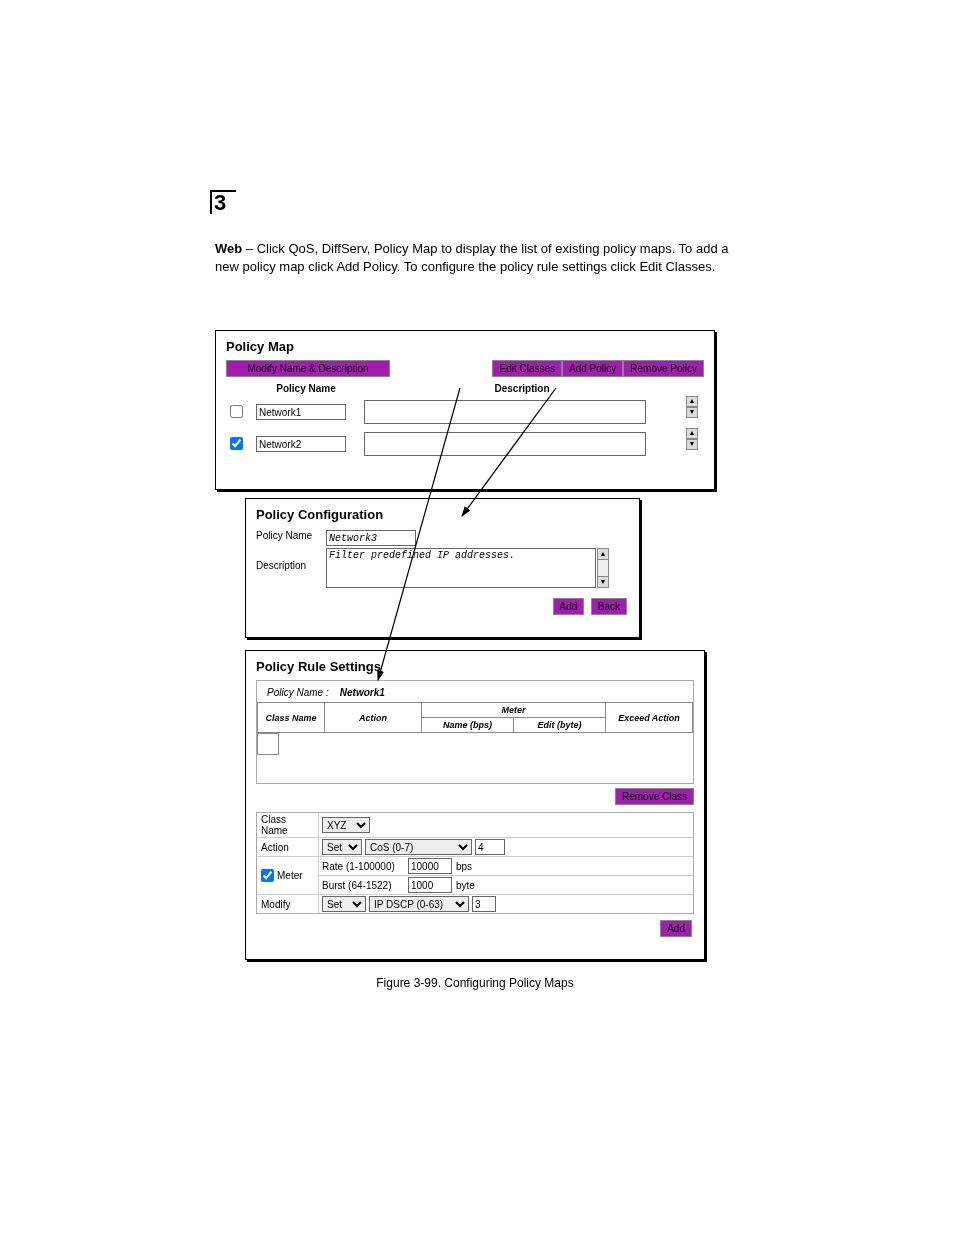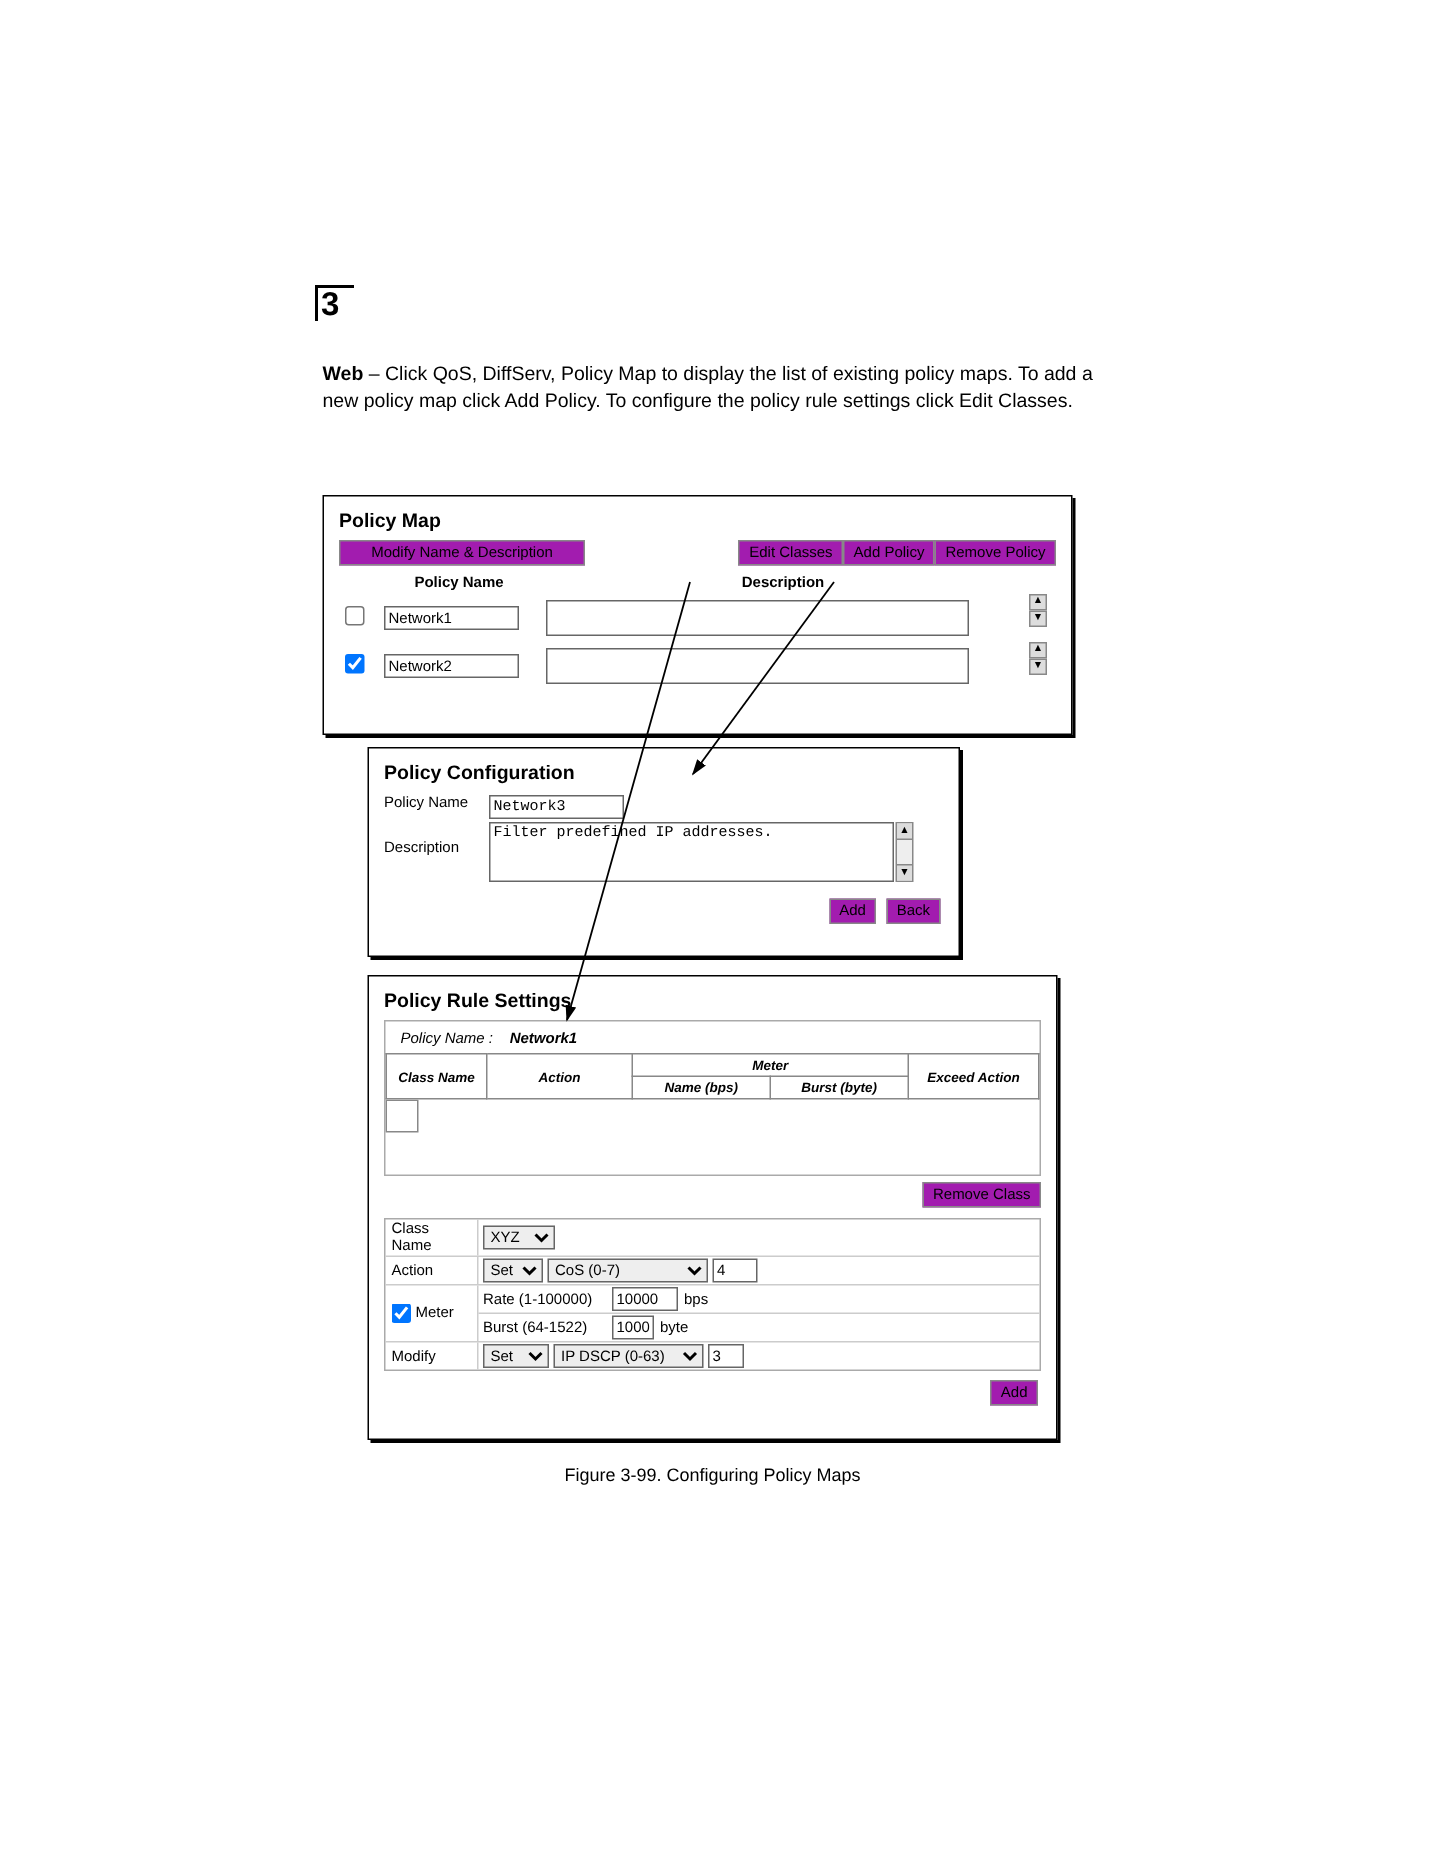--- a/index.html
+++ b/index.html
@@ -118,20 +118,21 @@
   #pc-panel { left: 245px; top: 498px; width: 395px; height: 140px; }
   .pc-row { display: flex; font-size: 10px; margin: 2px 10px; align-items: flex-start; }
   .pc-label { width: 70px; }
   .pc-input {
     font-family: "Courier New", monospace;
     font-size: 10px;
     border: 1px solid #666;
     background: #fff;
     padding: 1px 2px;
     box-sizing: border-box;
+    font-style: italic;
   }
   .pc-name-input { width: 90px; height: 16px; }
   .pc-desc-wrap { position: relative; }
   .pc-desc-input { width: 270px; height: 40px; resize: none; }
   .pc-scroll {
     position: absolute; right: -13px; top: 0; width: 12px; height: 40px;
     display: flex; flex-direction: column;
     border: 1px solid #888; box-sizing: border-box;
   }
   .pc-scroll .sbtn {
@@ -314,21 +315,21 @@
     <table class="pr-table" style="margin:0;width:100%">
       <tbody>
           <tr>
         <th rowspan="2" style="width:60px">Class Name</th>
         <th rowspan="2" style="width:90px">Action</th>
         <th colspan="2">Meter</th>
         <th rowspan="2" style="width:80px">Exceed Action</th>
       </tr>
       <tr>
         <th>Name (bps)</th>
-        <th>Burst (byte)</th>
+        <th>Edit (byte)</th>
       </tr>
     </tbody>
       </table>
     <div class="pr-body" style="margin:0;border-left:none;border-right:none;border-bottom:none">
       <div style="position:absolute;left:0;top:0;width:20px;height:20px;border:1px solid #888;background:#fff"></div>
     </div>
   </div>
   <div class="pr-remove-row">
     <span class="btn">Remove Class</span>
   </div>
@@ -354,21 +355,21 @@
         <span>Meter</span>
       </div>
       <div class="pr-meter-sub">
         <div class="pr-meter-line">
           <span class="pr-meter-lbl">Rate (1-100000)</span>
           <input class="txt" style="width: 44px;" value="10000">
           <span>bps</span>
         </div>
         <div class="pr-meter-line">
           <span class="pr-meter-lbl">Burst (64-1522)</span>
-          <input class="txt" style="width: 28px;" value="1000">
+          <input class="txt" style="width: 44px;" value="1000">
           <span>byte</span>
         </div>
       </div>
     </div>
     <div class="pr-form-row">
       <div class="pr-flabel">Modify</div>
       <div class="pr-fcontent">
         <select class="sel" style="width:44px"><option>Set</option></select>
         <select class="sel" style="width:100px"><option>IP DSCP (0-63)</option></select>
         <input class="txt" style="width: 24px;" value="3">

